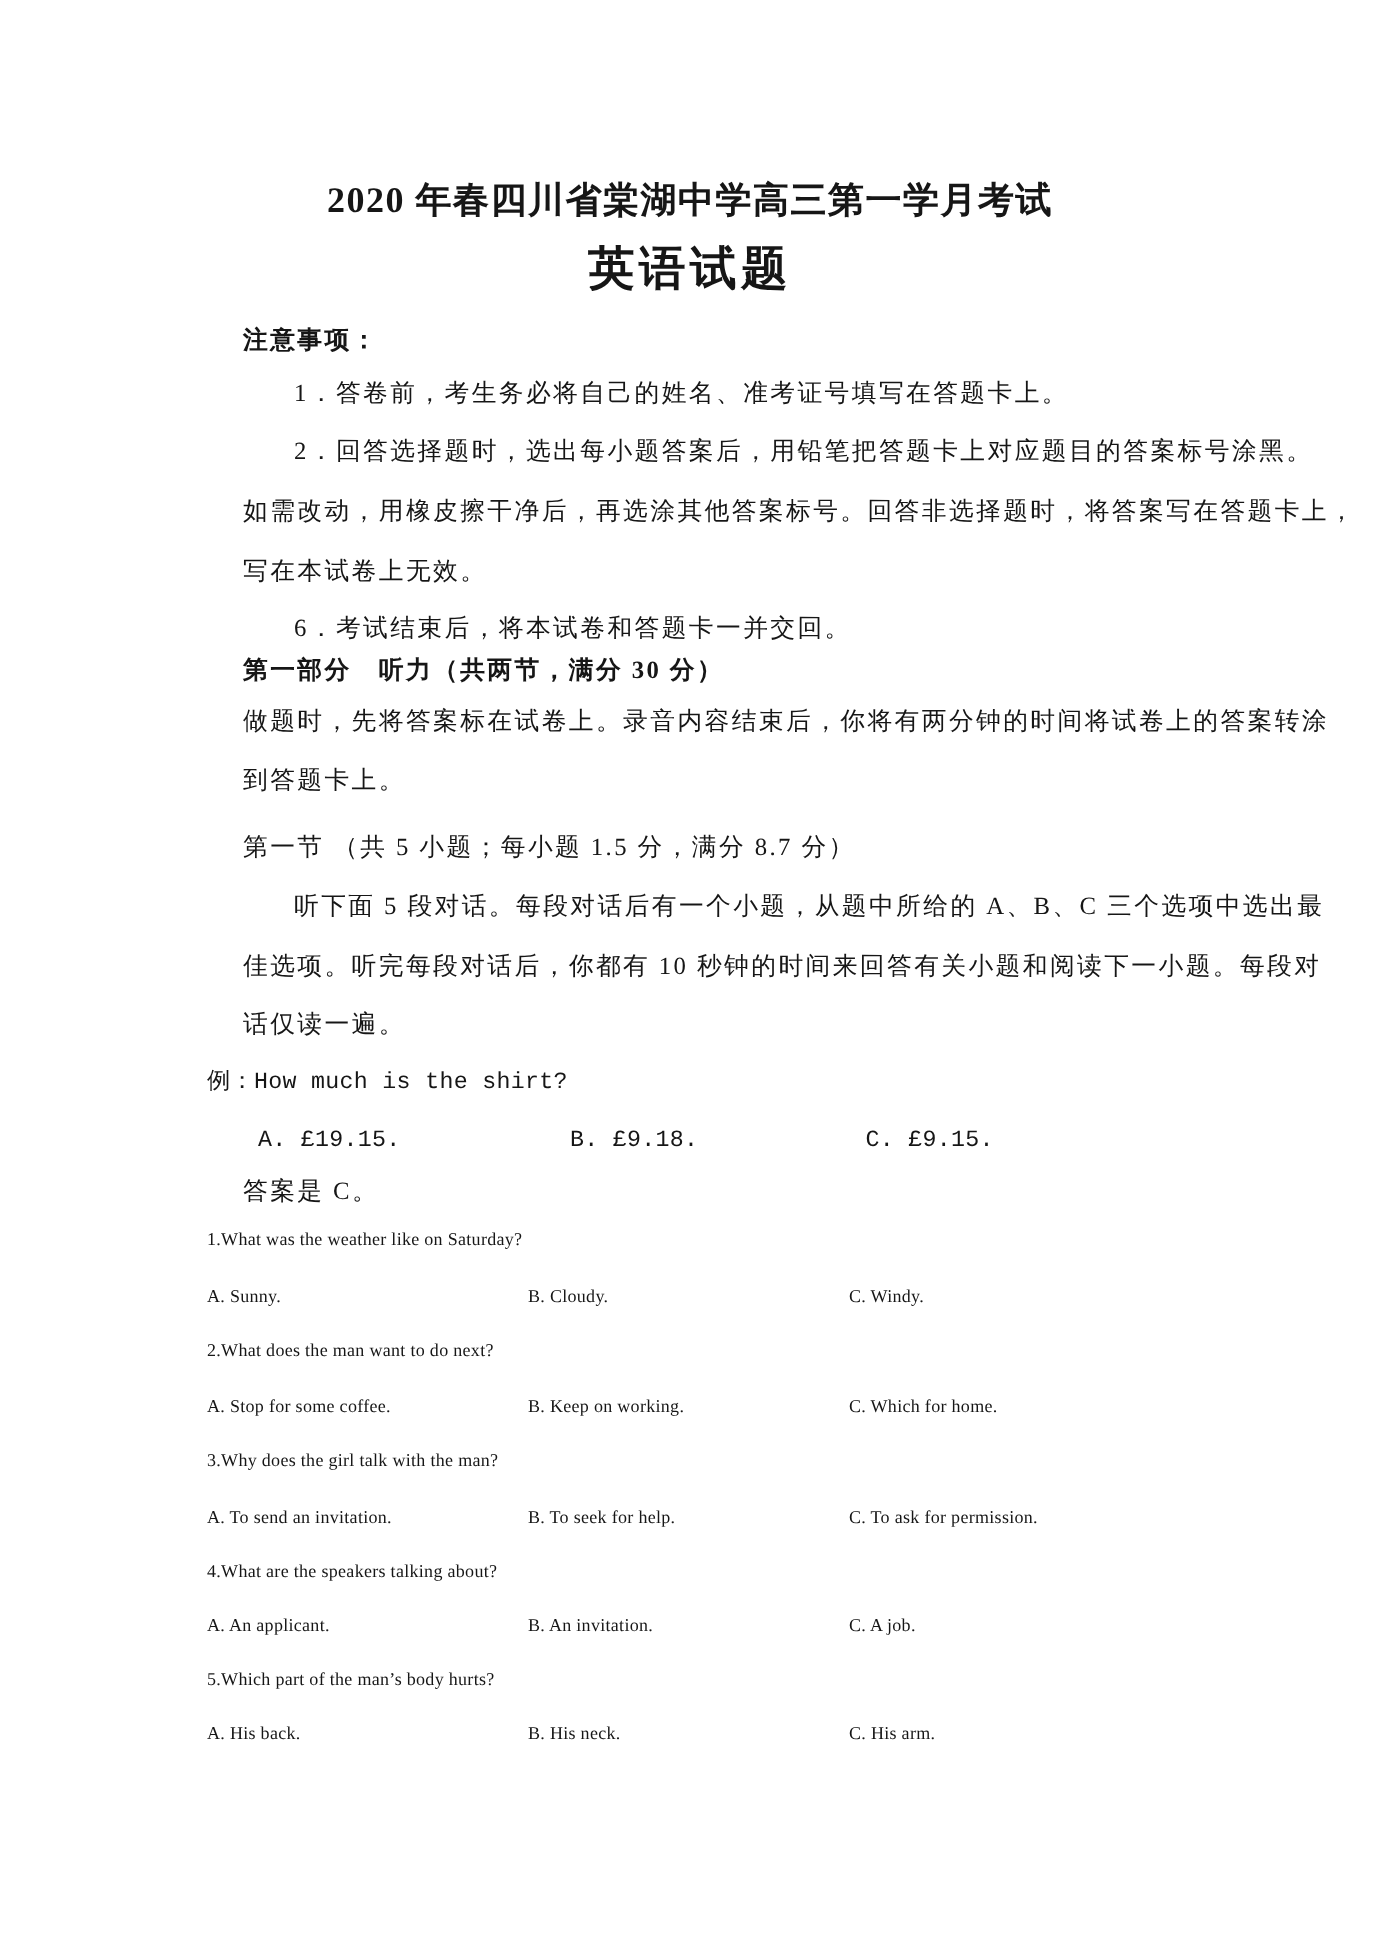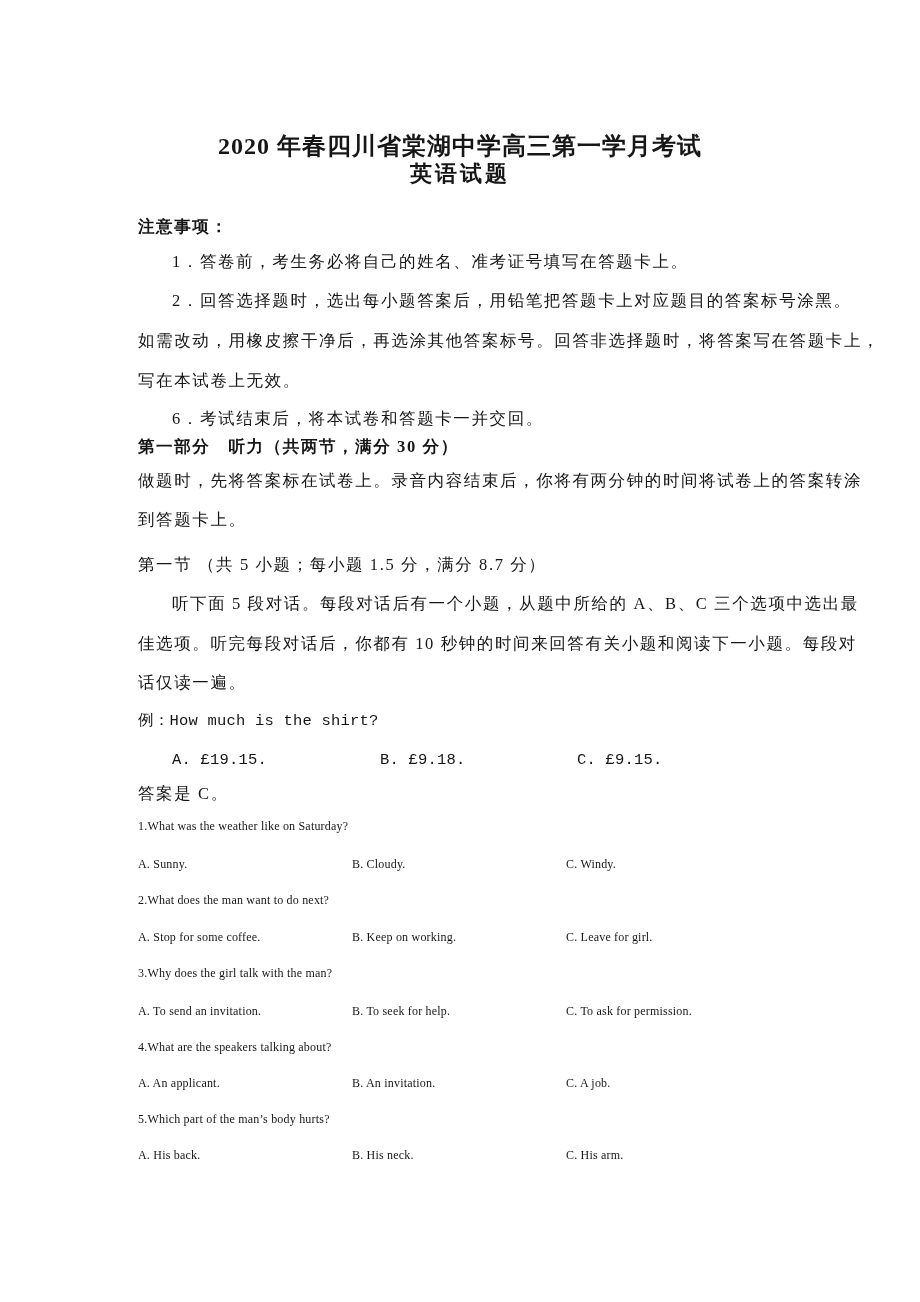--- a/index.html
+++ b/index.html
@@ -5,26 +5,26 @@
   html,body{margin:0;padding:0;}
   body{
     width:920px;height:1302px;
     background:#ffffff;
     position:relative;
     color:#161616;
     font-family:"Liberation Serif","DejaVu Serif",serif;
     overflow:hidden;
   }
   .ln{position:absolute;white-space:nowrap;line-height:1.25;}
-  .cjk{font-size:16.5px;letter-spacing:1.6px;font-family:"Liberation Serif","DejaVu Serif",serif;}
+  .cjk{font-size:16.5px;letter-spacing:1.6px;font-family:"Liberation Serif","DejaVu Serif",serif;margin-left:24px;}
   .bold{font-weight:700;}
   .eng{font-size:12px;font-family:"Liberation Serif","DejaVu Serif",serif;letter-spacing:0.2px;}
   .sans{font-size:15.5px;font-family:Liberation Mono, monospace;letter-spacing:0.2px;}
-  .title1{left:0;width:920px;text-align:center;font-size:24px;font-weight:700;letter-spacing:1px;margin-top:12px;}
-  .title2{left:0;width:920px;text-align:center;font-size:22px;font-weight:700;letter-spacing:3px;}
+  .title1{left:0;width:920px;text-align:center;font-size:24px;font-weight:700;letter-spacing:1px;}
+  .title2{left:0;width:920px;text-align:center;font-size:31px;font-weight:700;letter-spacing:3px;}
 </style>
 </head>
 <body>
 
 <div class="ln title1" style="top:119px">2020 年春四川省棠湖中学高三第一学月考试</div>
 <div class="ln title2" style="top:160px">英语试题</div>
 
 <div class="ln cjk bold" style="left:138px;top:217px">注意事项：</div>
 <div class="ln cjk" style="left:172px;top:252px">1．答卷前，考生务必将自己的姓名、准考证号填写在答题卡上。</div>
 <div class="ln cjk" style="left:172px;top:291px">2．回答选择题时，选出每小题答案后，用铅笔把答题卡上对应题目的答案标号涂黑。</div>
@@ -48,21 +48,21 @@
 <div class="ln cjk" style="left:138px;top:784px">答案是 C。</div>
 
 <div class="ln eng" style="left:138px;top:819px">1.What was the weather like on Saturday?</div>
 <div class="ln eng" style="left:138px;top:857px">A. Sunny.</div>
 <div class="ln eng" style="left:352px;top:857px">B. Cloudy.</div>
 <div class="ln eng" style="left:566px;top:857px">C. Windy.</div>
 
 <div class="ln eng" style="left:138px;top:893px">2.What does the man want to do next?</div>
 <div class="ln eng" style="left:138px;top:930px">A. Stop for some coffee.</div>
 <div class="ln eng" style="left:352px;top:930px">B. Keep on working.</div>
-<div class="ln eng" style="left:566px;top:930px">C. Leave for girl.</div>
+<div class="ln eng" style="left:566px;top:930px">C. Which for home.</div>
 
 <div class="ln eng" style="left:138px;top:966px">3.Why does the girl talk with the man?</div>
 <div class="ln eng" style="left:138px;top:1004px">A. To send an invitation.</div>
 <div class="ln eng" style="left:352px;top:1004px">B. To seek for help.</div>
 <div class="ln eng" style="left:566px;top:1004px">C. To ask for permission.</div>
 
 <div class="ln eng" style="left:138px;top:1040px">4.What are the speakers talking about?</div>
 <div class="ln eng" style="left:138px;top:1076px">A. An applicant.</div>
 <div class="ln eng" style="left:352px;top:1076px">B. An invitation.</div>
 <div class="ln eng" style="left:566px;top:1076px">C. A job.</div>

